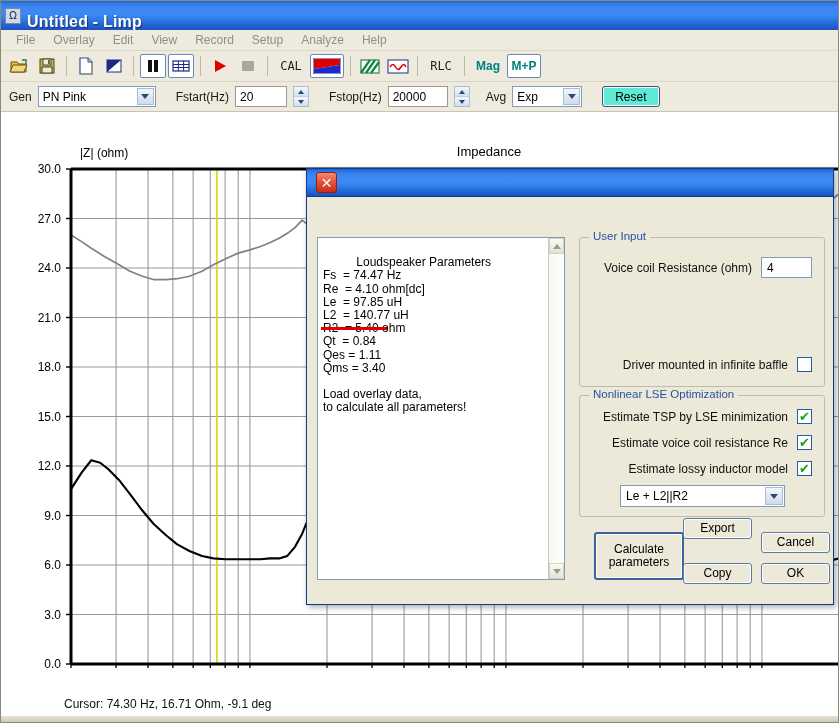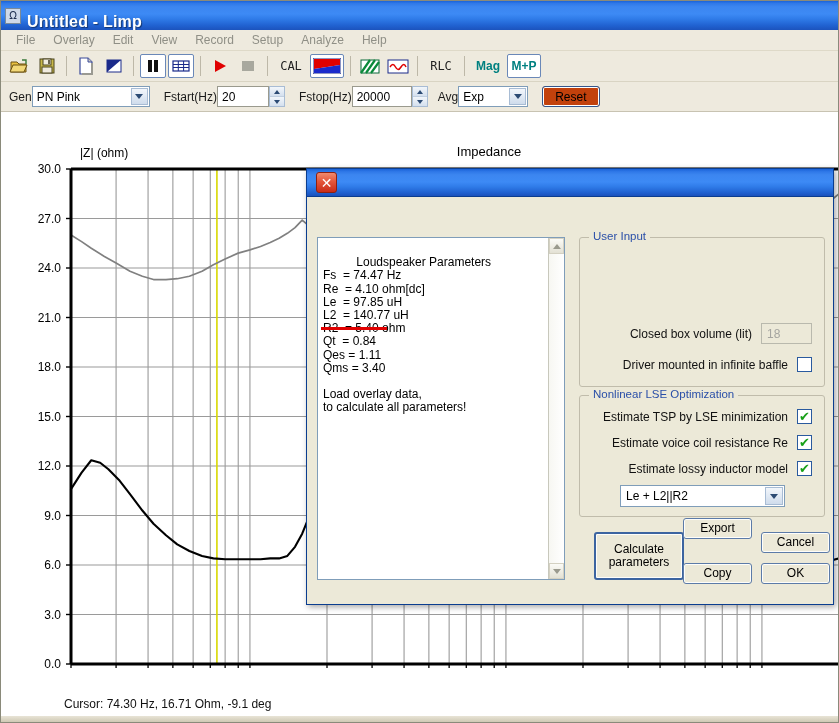--- a/index.html
+++ b/index.html
@@ -62,21 +62,21 @@
   .tbtn.sel { border: 1px solid #6a88b8; background: #ffffff; border-radius: 2px; }
   .tsep { width: 1px; height: 20px; background: #bdb8a8; margin: 0 4px; }
   .tlabel { font-size: 12px; font-family: "DejaVu Sans Mono", monospace; color: #222; }
   .tlabel.teal { color: #008080; font-weight: bold; font-family: "Liberation Sans", sans-serif; }
   .tbtn.wide { width: 34px; }
 
   
   .genrow {
     position: absolute; left: 0; top: 81px; width: 839px; height: 30px;
     background: #eeeade; display: flex; align-items: center;
-    padding-left: 8px; 
+    padding-left: 8px; gap: 6px;
     border-bottom: 1px solid #c8c3b2;
   }
   .genrow .lbl { font-size: 12px; color: #1a1a1a; }
   .combo {
     height: 21px; background: #ffffff; border: 1px solid #7f9db9;
     display: flex; align-items: center; font-size: 12px; color: #000;
     padding-left: 4px; position: relative;
   }
   .combo .arrowbox {
     position: absolute; right: 1px; top: 1px; width: 17px; height: 17px;
@@ -96,21 +96,21 @@
     border: 1px solid #a8bcd4;
   }
   .spin div {
     flex: 1; background: linear-gradient(to bottom,#f2f6fb,#d4e0ee);
     display: flex; align-items: center; justify-content: center;
   }
   .spin div:first-child { border-bottom: 1px solid #c0cfe0; }
   .chevup { width:0;height:0;border-left:3px solid transparent;border-right:3px solid transparent;border-bottom:4px solid #2b4a73;}
   .chevdn { width:0;height:0;border-left:3px solid transparent;border-right:3px solid transparent;border-top:4px solid #2b4a73;}
   .btn95 {
-    height: 21px; background: #c2410c; border: 1px solid #34568c;
+    height: 21px; background: #5eead4; border: 1px solid #34568c;
     border-radius: 3px; font-size: 12px; color: #000;
     display: flex; align-items: center; justify-content: center;
     padding: 0 12px; box-shadow: inset 0 0 0 1px #ffffff;
   }
 
   
   .plotwrap {
     position: absolute; left: 1px; top: 112px; width: 837px; height: 555px;
     background: #ffffff;
   }
@@ -545,28 +545,28 @@
             </div>
           <div class="sbtn">
               <i class="sv-dn"></i>
             </div>
         </div>
       </div>
 
       <div class="groupbox" id="grp-user">
         <span class="gtitle">User Input</span>
 
-
-
-        <div class="frow" style="top:85px">
-          <span class="flabel">Closed box volume (lit)</span>
-          <span class="ibox disabled">
-            <span>18</span>
+        <div class="frow" style="top:19px">
+          <span class="flabel">Voice coil Resistance (ohm)</span>
+          <span class="ibox">
+            <span>4</span>
           </span>
         </div>
+
+
 
         <div class="frow" style="top:119px">
           <span class="flabel">Driver mounted in infinite baffle</span>
           <span class="cbox">
             <i class="tick"></i>
           </span>
         </div>
       </div>
 
       <div class="groupbox" id="grp-lse">

